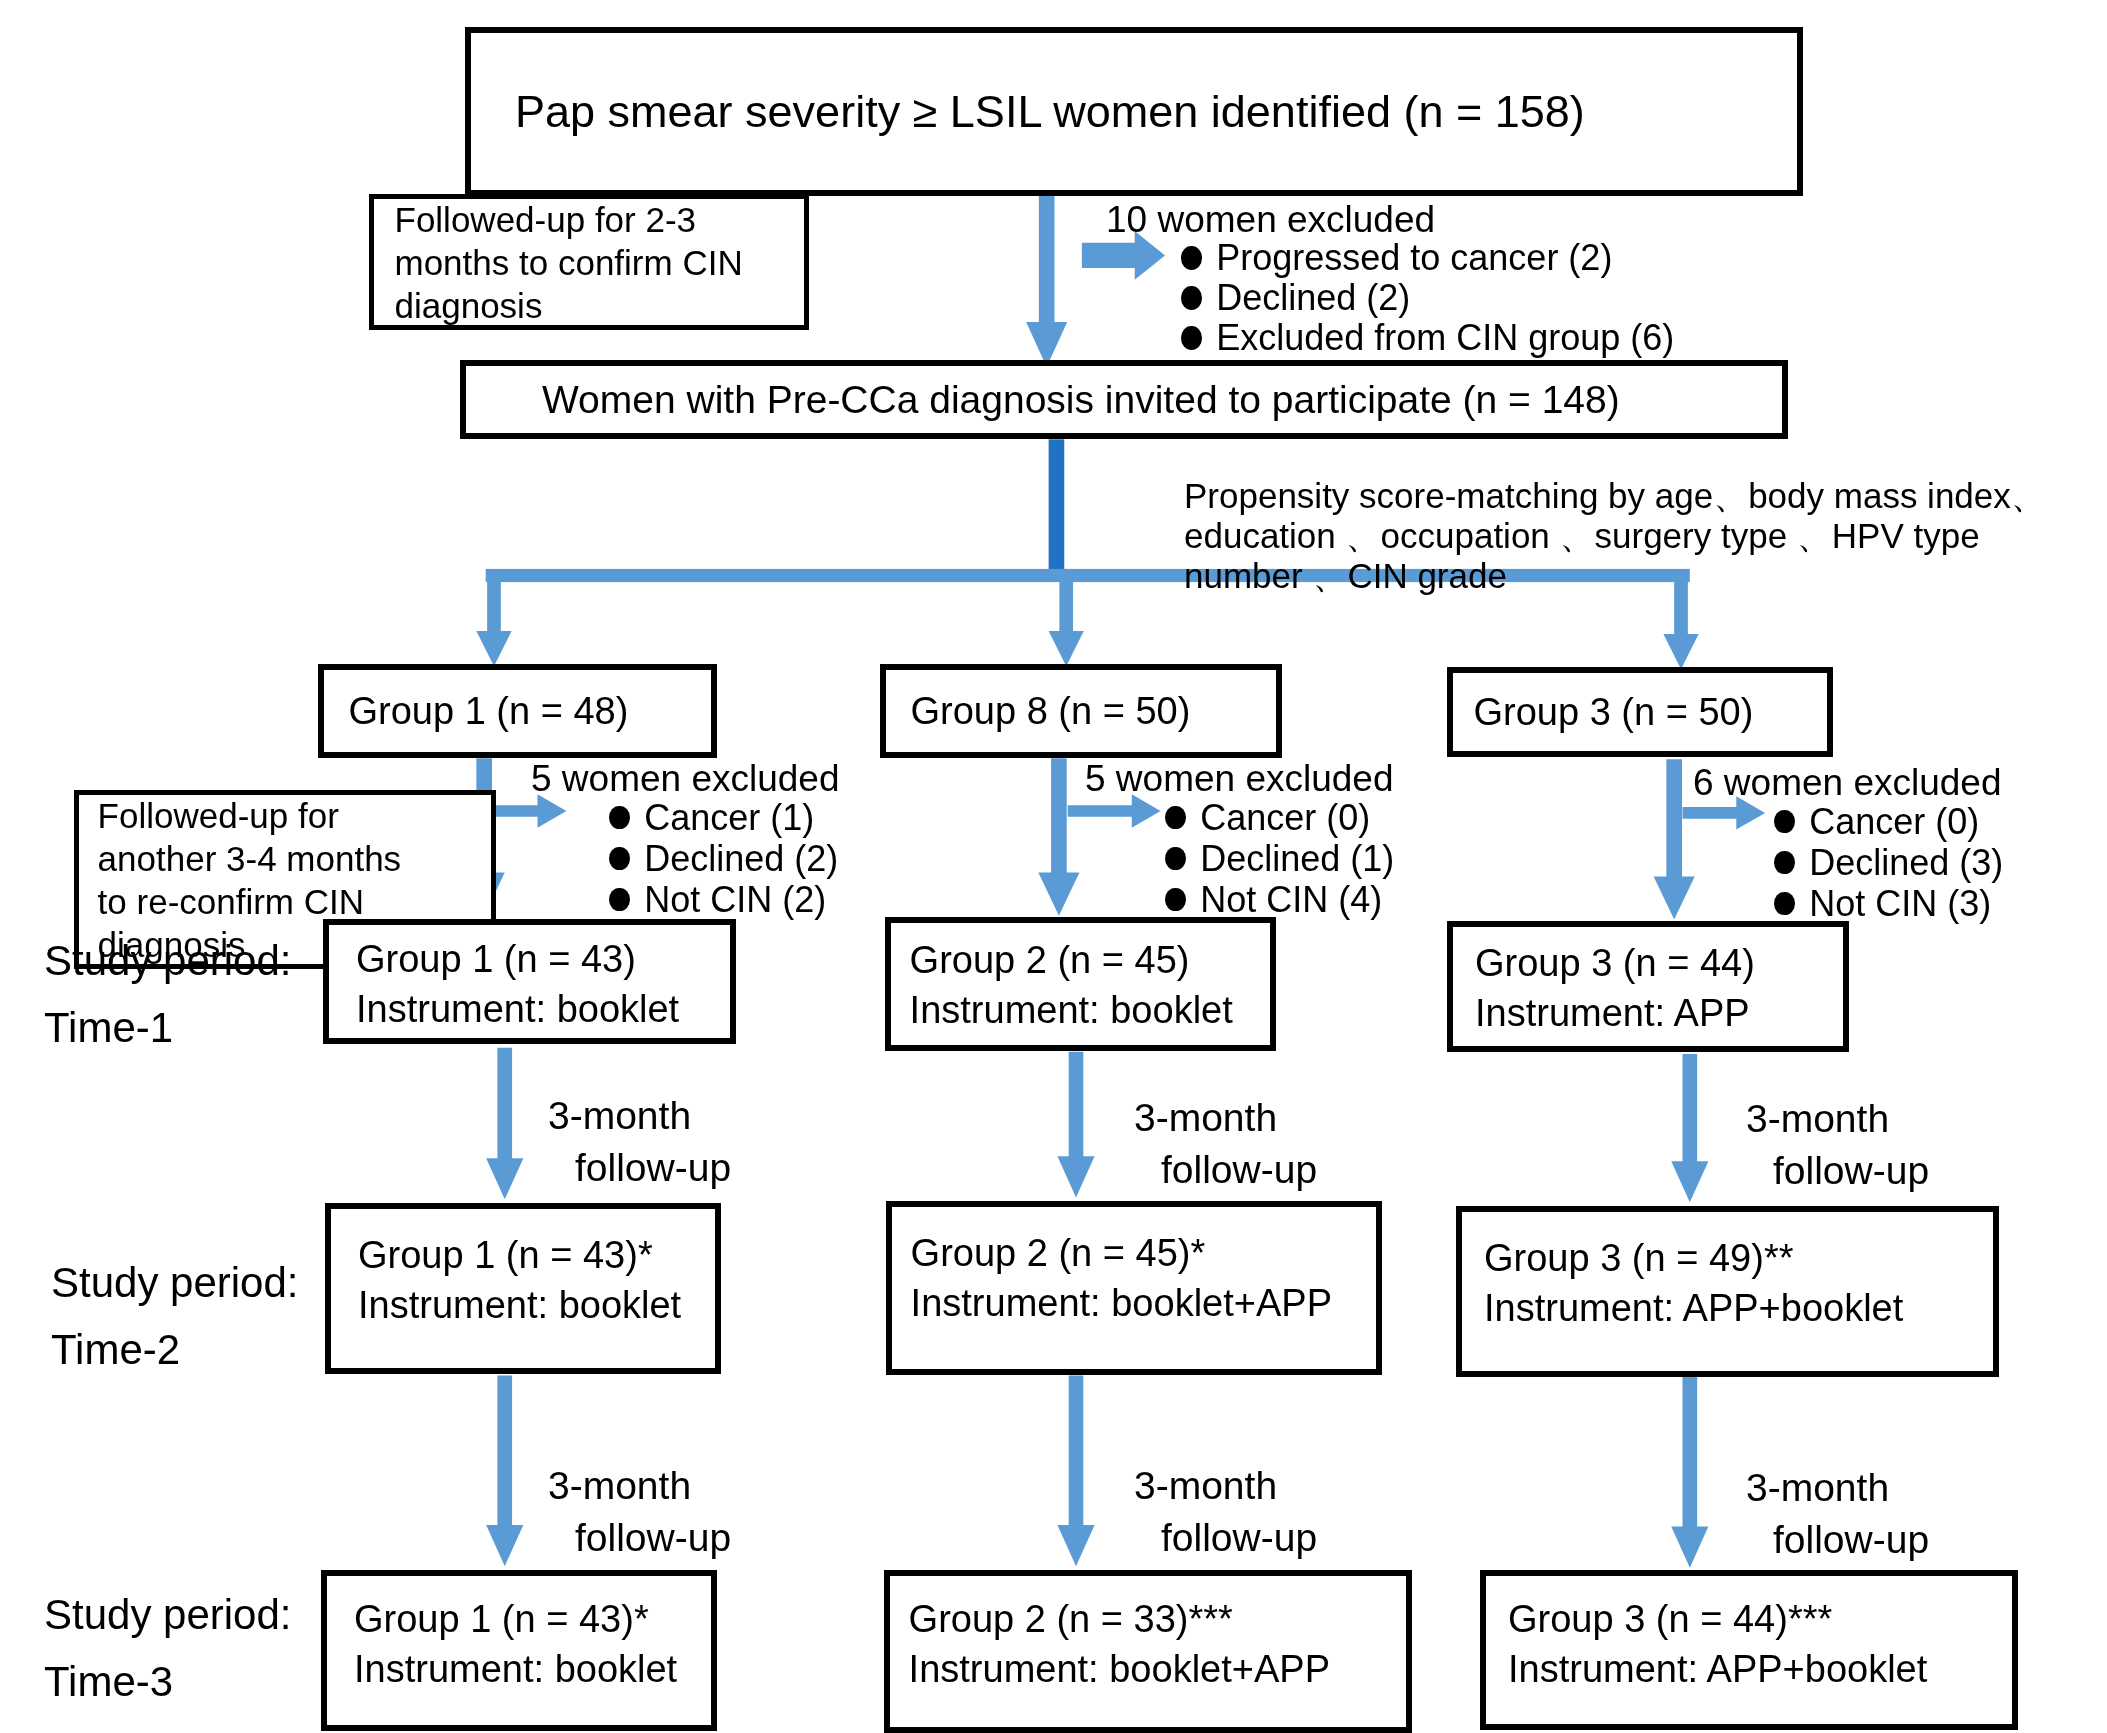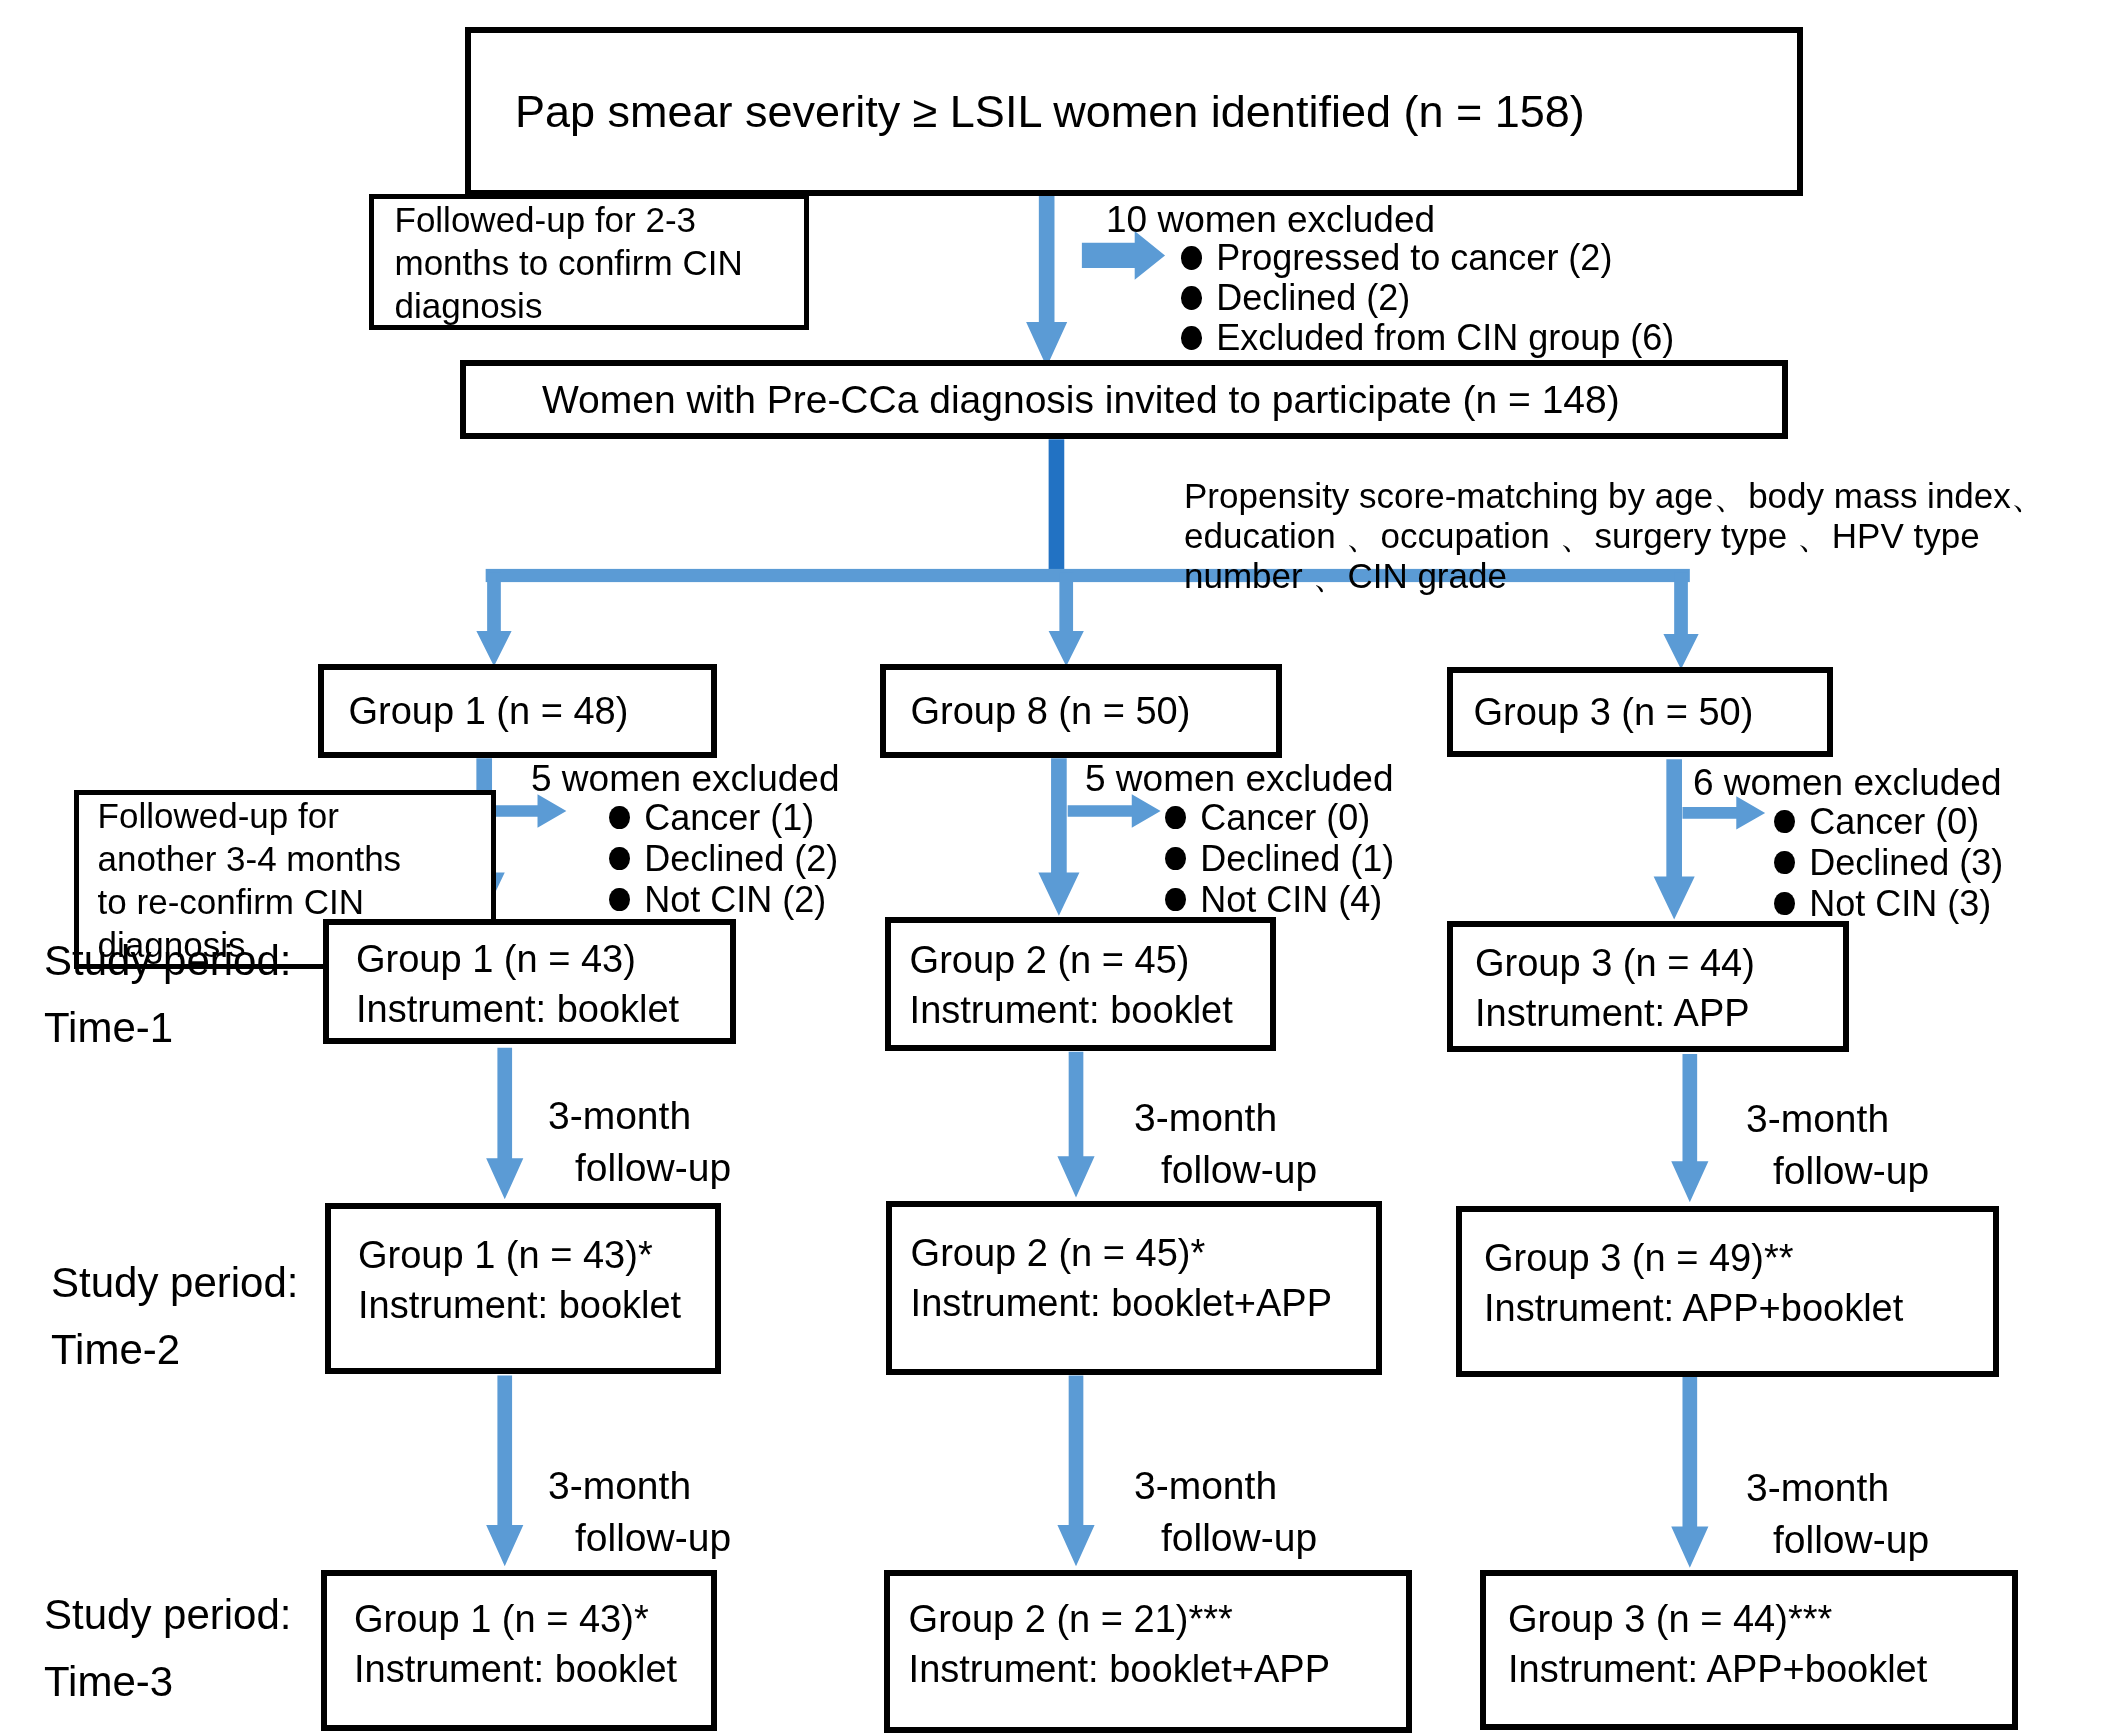--- a/index.html
+++ b/index.html
@@ -228,21 +228,21 @@
   <div class="lbl t-fu" style="left:1746px;top:1462px;">
     <div class="ln">3-month</div>
     <div class="ln" style="padding-left:27px;">follow-up</div>
   </div>
 
   <div class="box vtop" style="left:321px;top:1570px;width:396px;height:161px;padding:17.6px 0 0 27px;">
     <div class="ln t-box">Group 1 (n = 43)*</div>
     <div class="ln t-box">Instrument: booklet</div>
   </div>
   <div class="box vtop" style="left:884px;top:1570px;width:528px;height:163px;padding:17.6px 0 0 18.6px;">
-    <div class="ln t-box">Group 2 (n = 21)***</div>
+    <div class="ln t-box">Group 2 (n = 33)***</div>
     <div class="ln t-box">Instrument: booklet+APP</div>
   </div>
   <div class="box vtop" style="left:1480px;top:1570px;width:538px;height:160px;padding:17.6px 0 0 22px;">
     <div class="ln t-box">Group 3 (n = 44)***</div>
     <div class="ln t-box">Instrument: APP+booklet</div>
   </div>
 
 </div>
 
 

